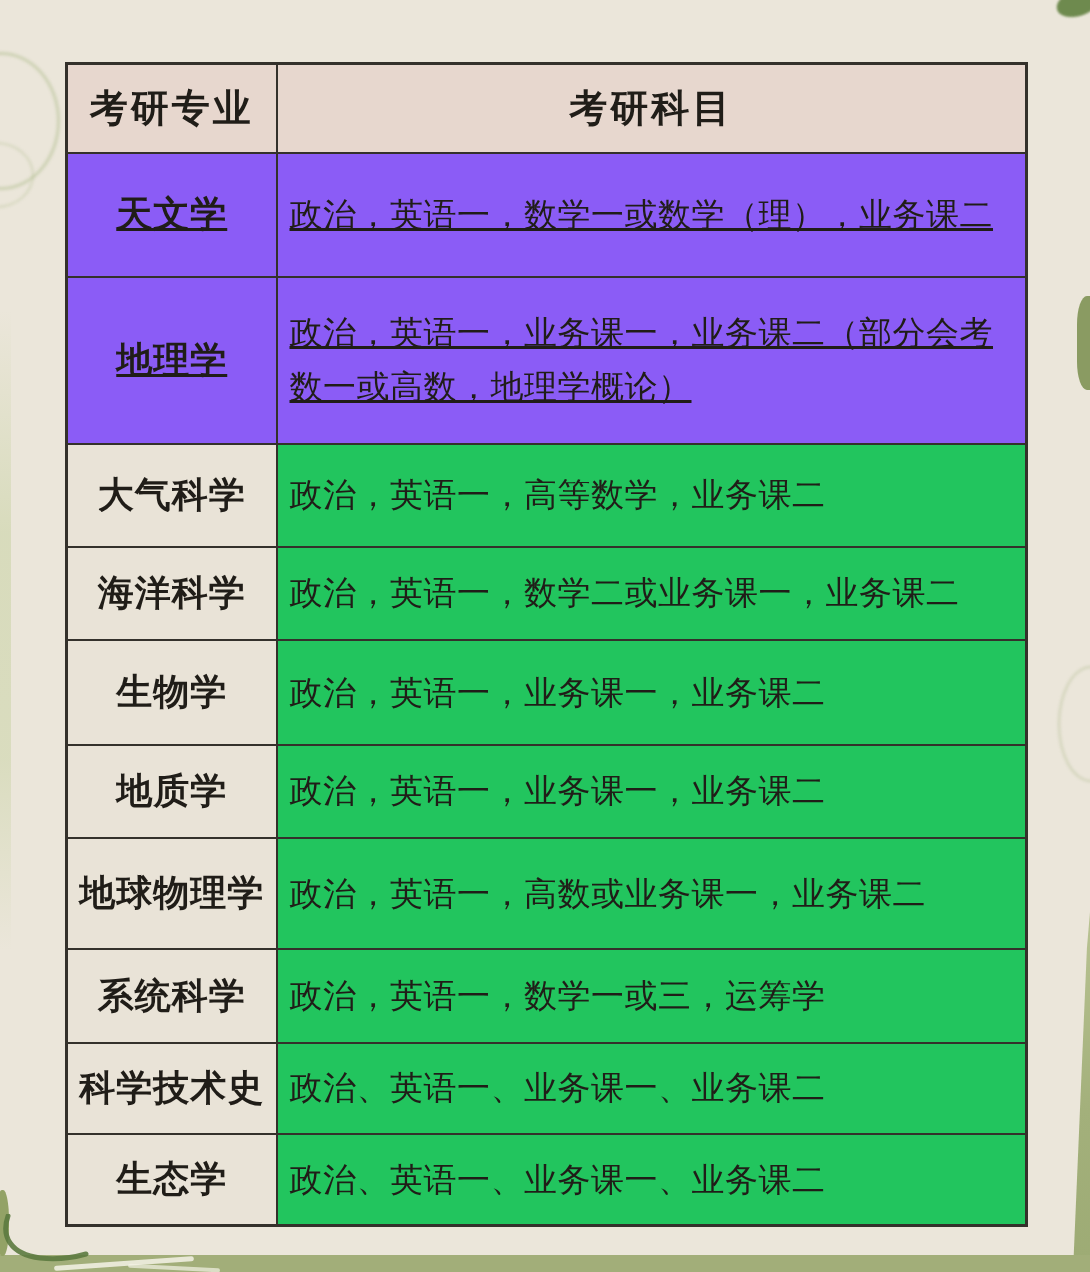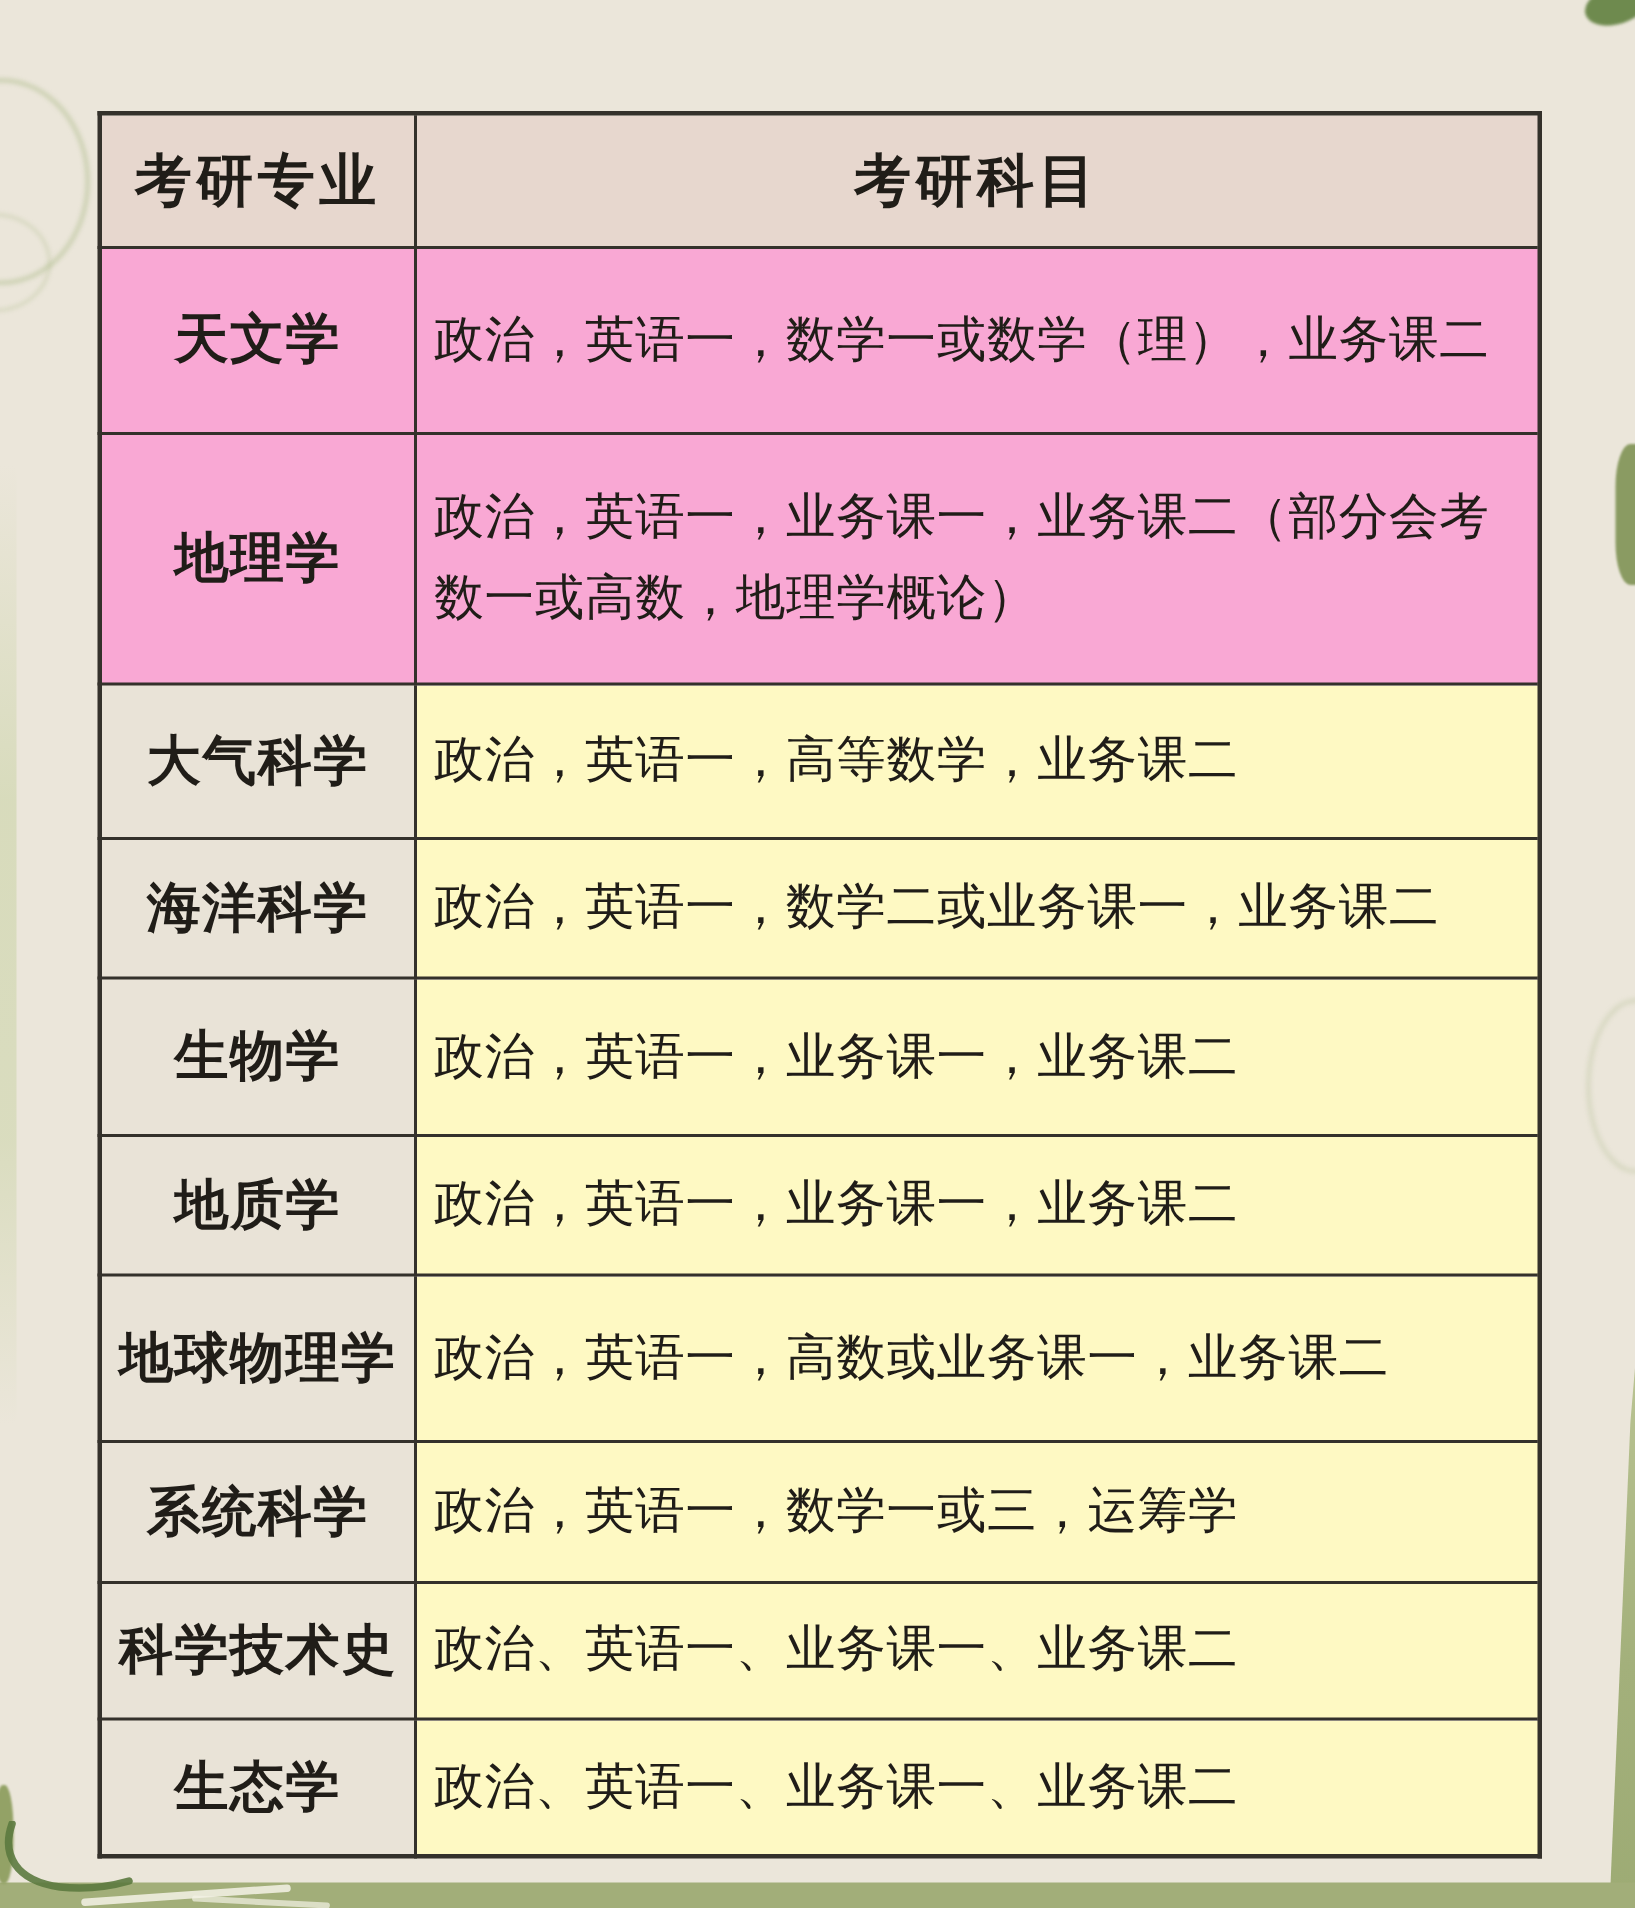--- a/index.html
+++ b/index.html
@@ -65,21 +65,21 @@
        rgba(203,212,168,.6) 35%, rgba(203,212,168,.55) 70%, rgba(205,214,172,0) 100%);
   }
   .deco-left-bottom-blob {
     left: -4px; top: 1190px; width: 13px; height: 66px;
     background: #93a266; border-radius: 45%; filter: blur(.6px);
   }
   .deco-bottom-left-curl { left: 0; bottom: 8px; width: 90px; height: 50px; }
 
   
   table.exam-table {
-    position: absolute; left: 65px; top: 74px;
+    position: absolute; left: 65px; top: 62px;
     width: 963px; height: 1165px;
     border-collapse: collapse; table-layout: fixed;
     border: 3px solid #34312b;
     background: #e9e3d7;
   }
   .exam-table col.c-major { width: 210px; }
   .exam-table th, .exam-table td {
     border: 2px solid #34312b;
     vertical-align: middle;
     overflow: hidden;
@@ -92,23 +92,23 @@
   }
   .exam-table td.major-cell {
     font-size: 36px; font-weight: bold;
     text-align: center; letter-spacing: 1px;
     background: #e9e3d7;
   }
   .exam-table td.subjects-cell {
     font-size: 33px; font-weight: normal;
     text-align: left; padding: 0 14px 0 12px;
     letter-spacing: .5px; line-height: 1.64;
-    background: #fef9c3;
+    background: #22c55e;
   }
-  .exam-table tbody tr:nth-child(-n+2) td { background: #f9a8d4; }
+  .exam-table tbody tr:nth-child(-n+2) td { background: #8b5cf6; text-decoration: underline; }
 
   .exam-table tbody tr:nth-child(1)  { height: 116px; }
   .exam-table tbody tr:nth-child(2)  { height: 155px; }
   .exam-table tbody tr:nth-child(3)  { height: 96px; padding-left: 30px; }
   .exam-table tbody tr:nth-child(4)  { height: 87px; }
   .exam-table tbody tr:nth-child(5)  { height: 98px; }
   .exam-table tbody tr:nth-child(6)  { height: 86px; }
   .exam-table tbody tr:nth-child(7)  { height: 104px; }
   .exam-table tbody tr:nth-child(8)  { height: 87px; }
   .exam-table tbody tr:nth-child(9)  { height: 85px; }

